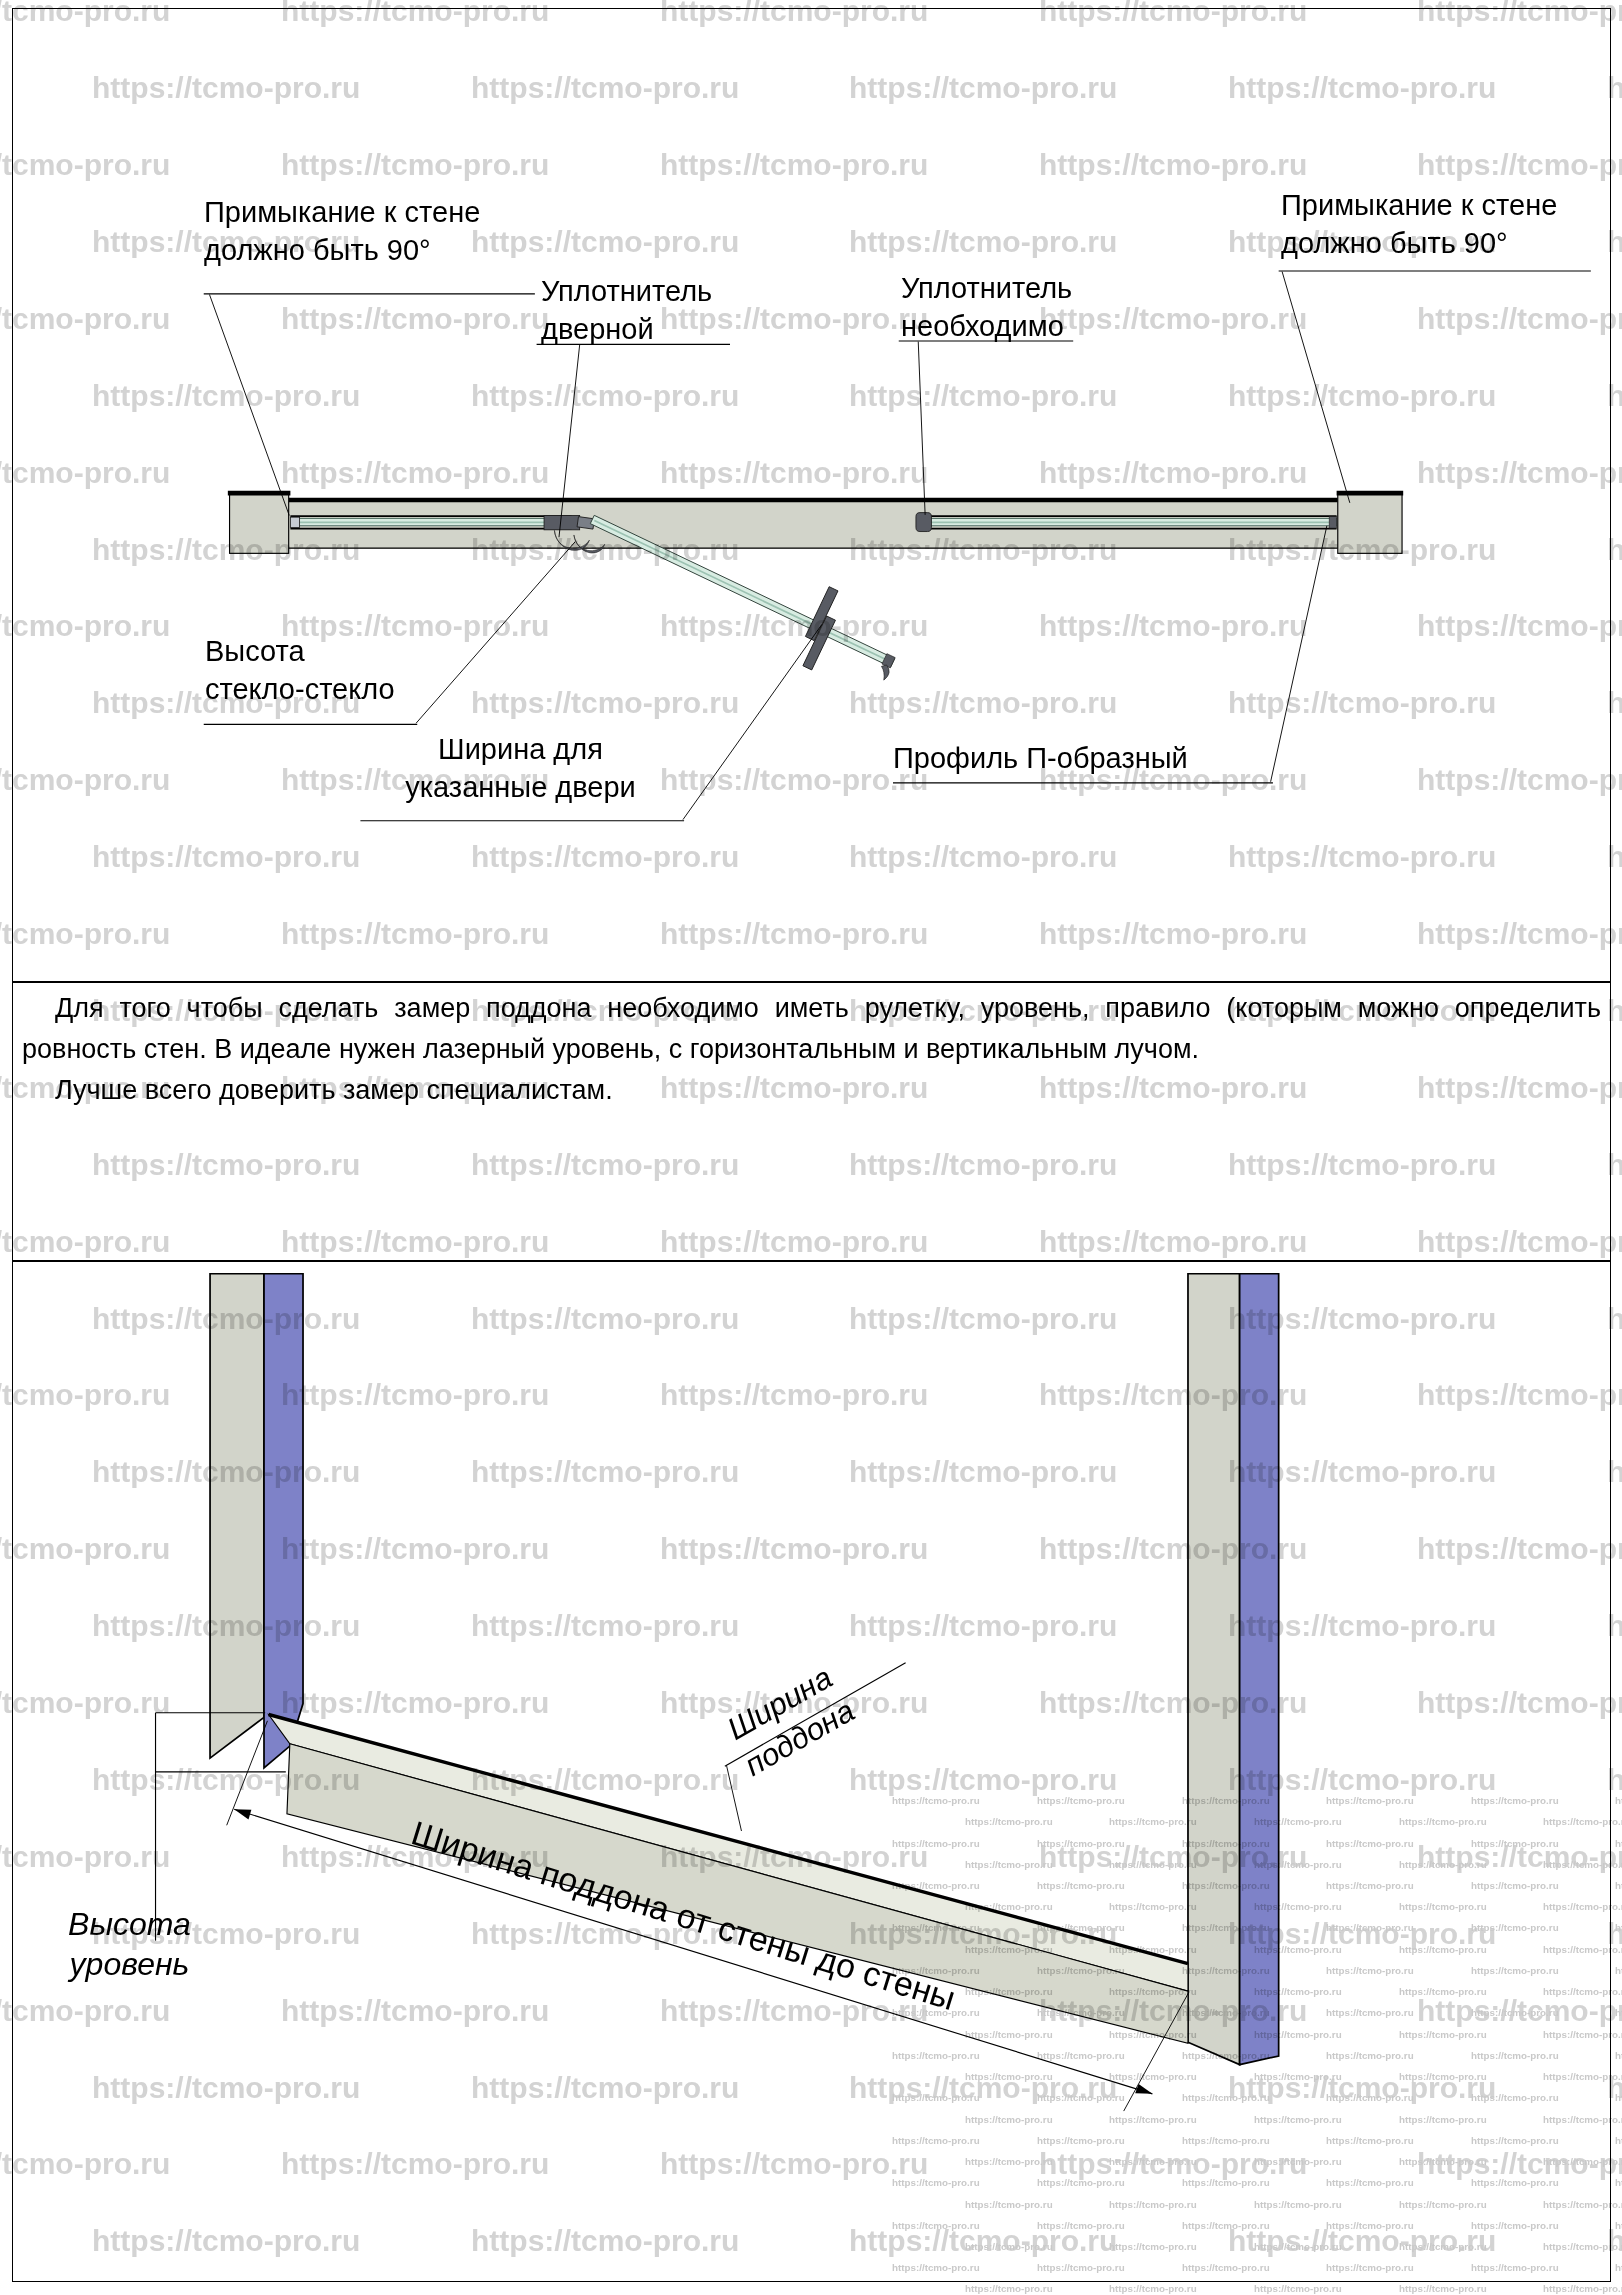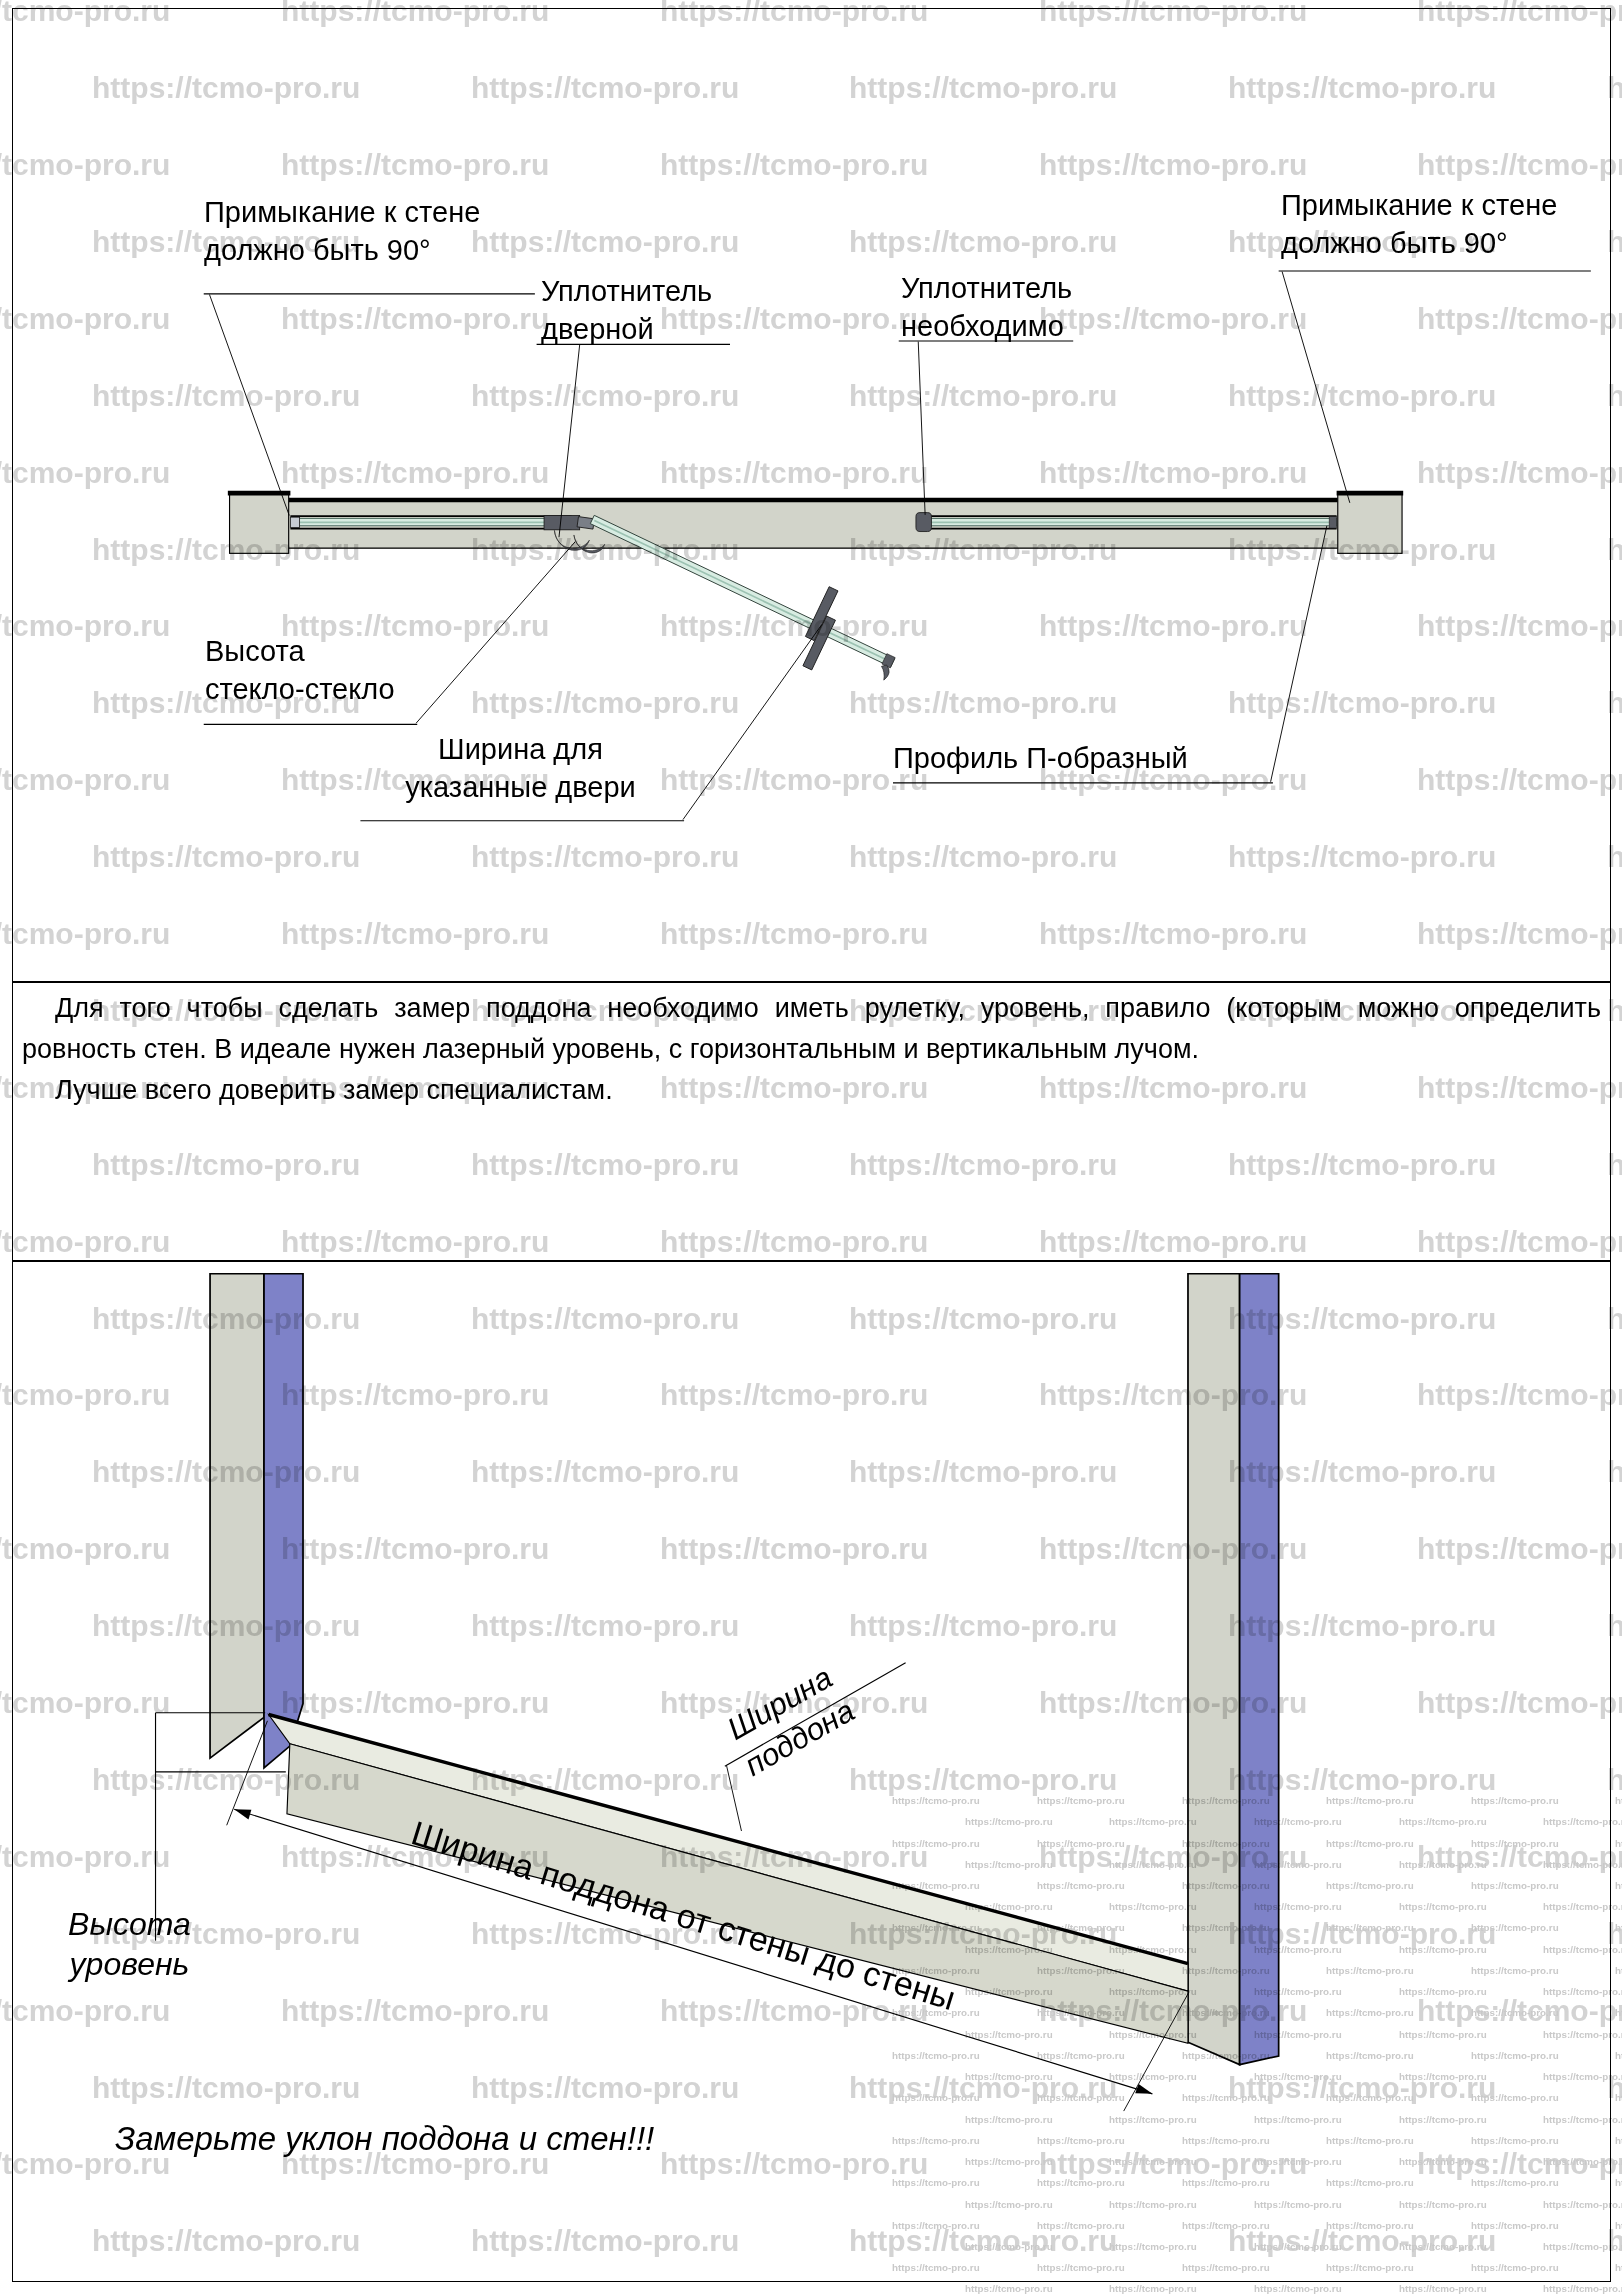--- a/index.html
+++ b/index.html
@@ -167,21 +167,20 @@
       <line x1="1266" y1="3076" x2="1292" y2="3190" stroke-width="1.6"></line>
     </g>
   </svg>
 
   <div class="bl" id="lbl-tray-height">
     <span style="display:block">Высота</span>
     <span style="display:block">уровень</span>
   </div>
   <div class="bl" id="lbl-tray-width">Ширина поддона</div>
   <div class="bl" id="lbl-wall-to-wall">Ширина поддона от стены до стены</div>
-  <div class="bl" id="lbl-slope-note">Замерьте уклон поддона и стен!!!</div>
 
   <div id="wm">
       <span style="left: -98px; top: -5.7px; font-size: 30px; color: rgb(211, 211, 211);">https://tcmo-pro.ru</span>
       <span style="left: 281px; top: -5.7px; font-size: 30px; color: rgb(211, 211, 211);">https://tcmo-pro.ru</span>
       <span style="left: 660px; top: -5.7px; font-size: 30px; color: rgb(211, 211, 211);">https://tcmo-pro.ru</span>
       <span style="left: 1039px; top: -5.7px; font-size: 30px; color: rgb(211, 211, 211);">https://tcmo-pro.ru</span>
       <span style="left: 1417px; top: -5.7px; font-size: 30px; color: rgb(211, 211, 211);">https://tcmo-pro.ru</span>
       <span style="left: 92px; top: 71px; font-size: 30px; color: rgb(211, 211, 211);">https://tcmo-pro.ru</span>
       <span style="left: 471px; top: 71px; font-size: 30px; color: rgb(211, 211, 211);">https://tcmo-pro.ru</span>
       <span style="left: 849px; top: 71px; font-size: 30px; color: rgb(211, 211, 211);">https://tcmo-pro.ru</span>

